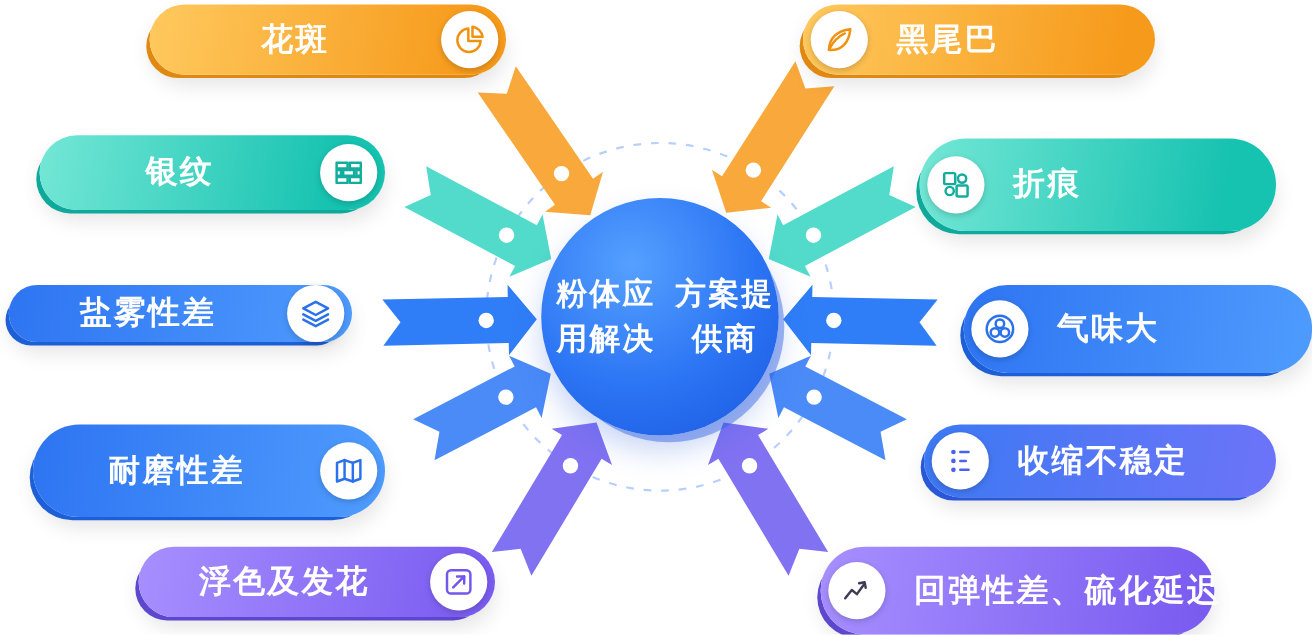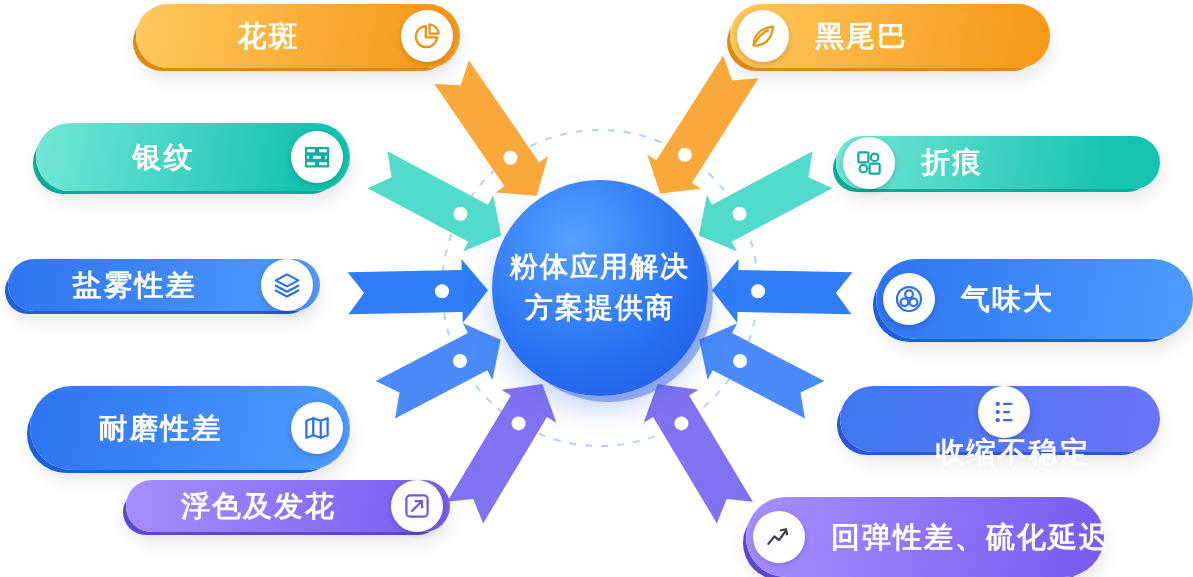--- a/index.html
+++ b/index.html
@@ -21,36 +21,36 @@
     width:52px;height:52px;border-radius:50%;background:#fff;flex:0 0 auto;
     display:flex;align-items:center;justify-content:center;
     box-shadow:0 2px 6px rgba(0,0,0,.18);
   }
   .pill-left .badge{margin-right:7px;}
   .pill-right .badge{margin-left:7px;}
   .badge svg{width:30px;height:30px;stroke:currentColor;fill:none;stroke-width:1.8;stroke-linecap:round;stroke-linejoin:round;}
 
   .theme-orange{background:linear-gradient(100deg,#FFC95E 0%,#F69A1B 90%);box-shadow:-6px 6px 0 -3px #E08912,0 10px 18px rgba(0,0,0,.10);}
   .theme-orange .badge{color:#F0920F;}
-  .theme-teal{background:linear-gradient(100deg,#74E7D6 0%,#16C2B0 85%);box-shadow:-6px 6px 0 -3px #0EA99A,0 10px 18px rgba(0,0,0,.10);}
+  .theme-teal{background:linear-gradient(100deg,#74E7D6 0%,#16C2B0 85%);box-shadow:-6px 6px 0 -3px #0EA99A,0 10px 18px rgba(0,0,0,.10);font-family:Liberation Mono, monospace;}
   .theme-teal .badge{color:#12AD9D;}
   .theme-blue{background:linear-gradient(100deg,#2E74F2 0%,#4D9AFD 95%);box-shadow:-6px 6px 0 -3px #1C5FD6,0 10px 18px rgba(0,0,0,.10);}
   .theme-blue .badge{color:#2B72EA;}
-  .theme-indigo{background:linear-gradient(100deg,#3C79F3 0%,#6B74F8 95%);box-shadow:-6px 6px 0 -3px #2A57D8,0 10px 18px rgba(0,0,0,.10);flex-direction:column;}
+  .theme-indigo{background:linear-gradient(100deg,#3C79F3 0%,#6B74F8 95%);box-shadow:-6px 6px 0 -3px #2A57D8,0 10px 18px rgba(0,0,0,.10);}
   .theme-indigo .badge{color:#4A63EE;}
   .theme-purple{background:linear-gradient(100deg,#A78FFF 0%,#7A5CF0 95%);box-shadow:-6px 6px 0 -3px #5C47CE,0 10px 18px rgba(0,0,0,.10);}
   .theme-purple .badge{color:#7258EA;}
   .badge.dark-glyph{color:#3F3D56 !important;}
 
   
   .center-circle{
     position:absolute;z-index:3;left:492px;top:180px;width:216px;height:216px;border-radius:50%;
     background:radial-gradient(circle at 38% 28%, #55A0FF 0%, #2B74F4 55%, #1A57DE 100%);
     box-shadow:8px 9px 0 -3px rgba(47,96,224,.45), 0 14px 26px rgba(38,92,220,.25);
-    display:flex;flex-direction:column;align-items:center;justify-content:center;
+    display:flex;flex-direction:row;align-items:center;justify-content:center;
     color:#fff;font-size:28px;font-weight:700;letter-spacing:2px;line-height:1.45;text-align:center;
   }
 </style>
 </head>
 <body>
 
 <div class="canvas">
 
   <svg id="arrow-layer" width="1193" height="577" viewBox="0 0 1193 577">
       <circle cx="600" cy="288" r="158" fill="none" stroke="#B7CFFE" stroke-width="2" stroke-dasharray="7 9"></circle>
@@ -109,21 +109,21 @@
           <rect x="12.8" y="4.8" width="8" height="4.2"></rect>
           <rect x="8" y="10" width="8" height="4.2"></rect>
           <rect x="3.2" y="10" width="3.2" height="4.2"></rect>
           <rect x="17.6" y="10" width="3.2" height="4.2"></rect>
           <rect x="3.2" y="15.2" width="8" height="4.2"></rect>
           <rect x="12.8" y="15.2" width="8" height="4.2"></rect>
         </svg>
     </span>
   </div>
 
-  <div class="pill pill-right theme-teal" style="left:836px;top:136px;width:324px;height:53px">
+  <div class="pill pill-right theme-teal" style="left:836px;top:126px;width:324px;height:84px">
     <span class="badge">
       <svg viewBox="0 0 24 24">
           <rect x="3.5" y="3.5" width="8" height="8" rx="1"></rect>
           <rect x="12.5" y="12.5" width="8" height="8" rx="1"></rect>
           <circle cx="16.5" cy="7.5" r="3"></circle>
           <circle cx="7.5" cy="16.5" r="3"></circle>
         </svg>
     </span>
     <span class="pill-label">折痕</span>
   </div>
@@ -169,21 +169,21 @@
           <circle cx="7" cy="12" r="1.7" fill="currentColor" stroke="none"></circle>
           <circle cx="7" cy="18.5" r="1.7" fill="currentColor" stroke="none"></circle>
           <path d="M12 5.5h6"></path>
           <path d="M12 12h4"></path>
           <path d="M12 18.5h6"></path>
         </svg>
     </span>
     <span class="pill-label">收缩不稳定</span>
   </div>
 
-  <div class="pill pill-left theme-purple" style="left:126px;top:480px;width:324px;height:52px">
+  <div class="pill pill-left theme-purple" style="left:126px;top:497px;width:324px;height:64px">
     <span class="pill-label">浮色及发花</span>
     <span class="badge">
       <svg viewBox="0 0 24 24">
           <rect x="3.5" y="3.5" width="17" height="17" rx="3"></rect>
           <path d="M8 16L16 8"></path>
           <path d="M10.8 8H16v5.2"></path>
         </svg>
     </span>
   </div>
 

